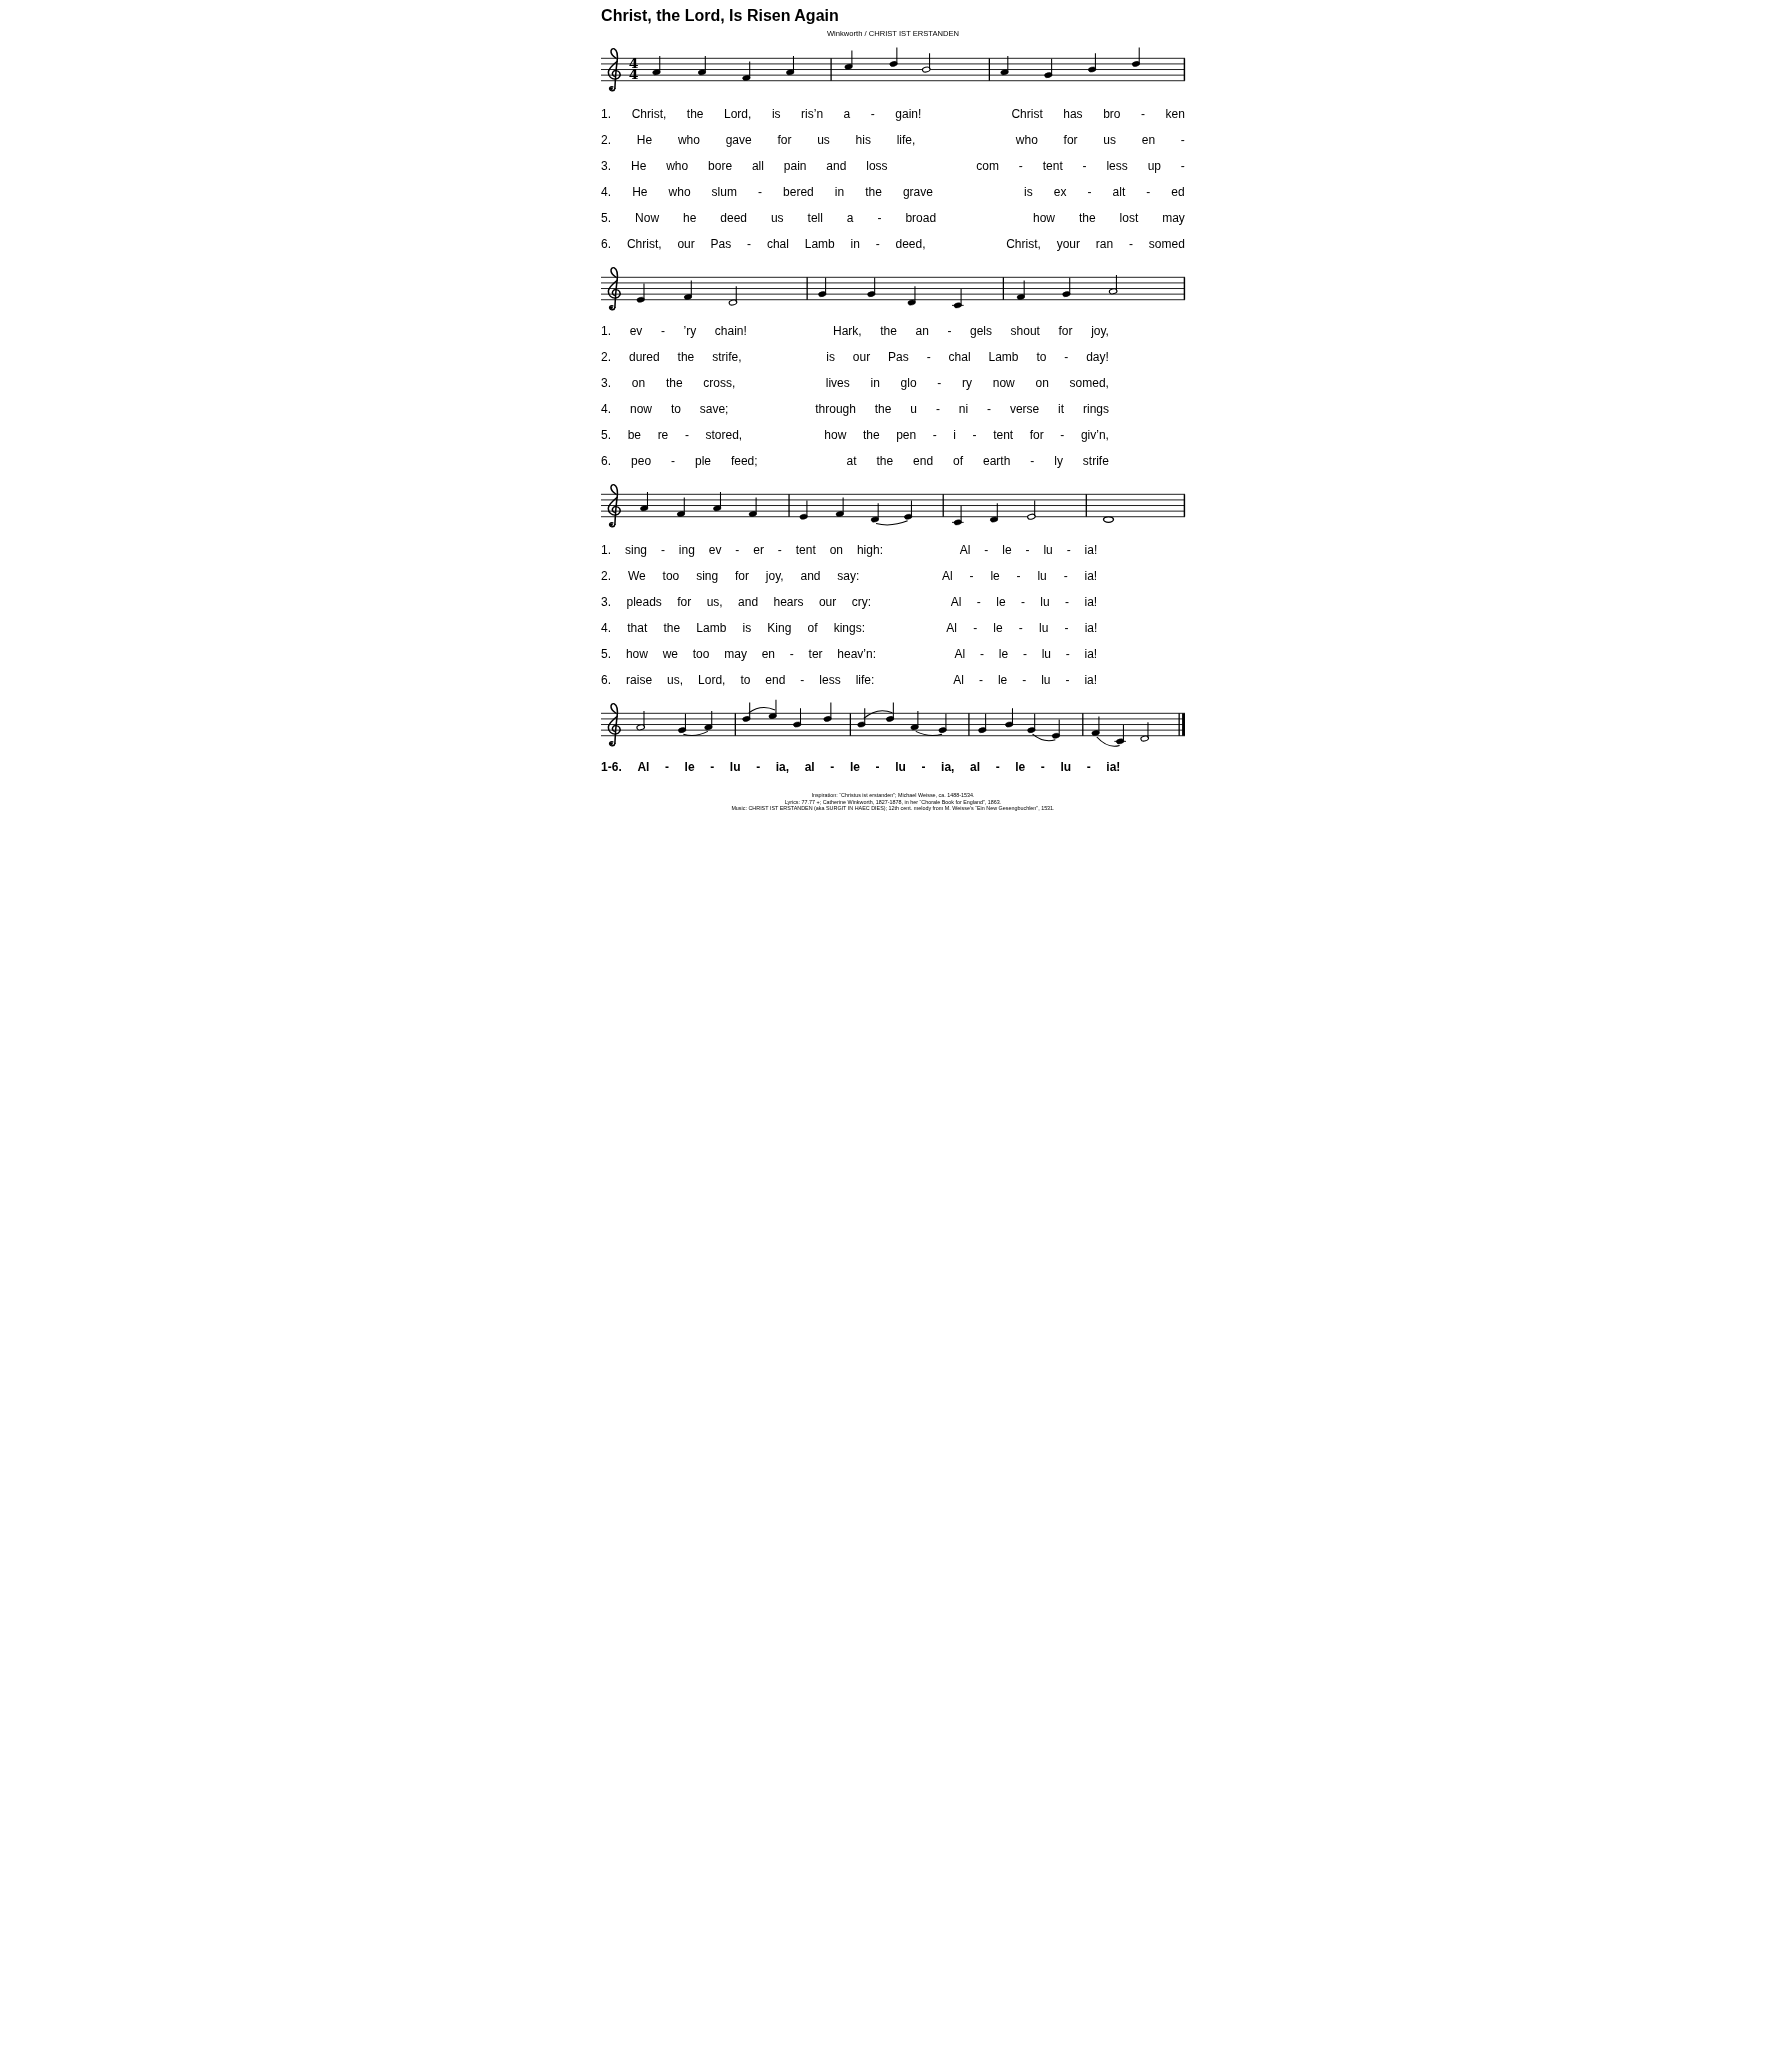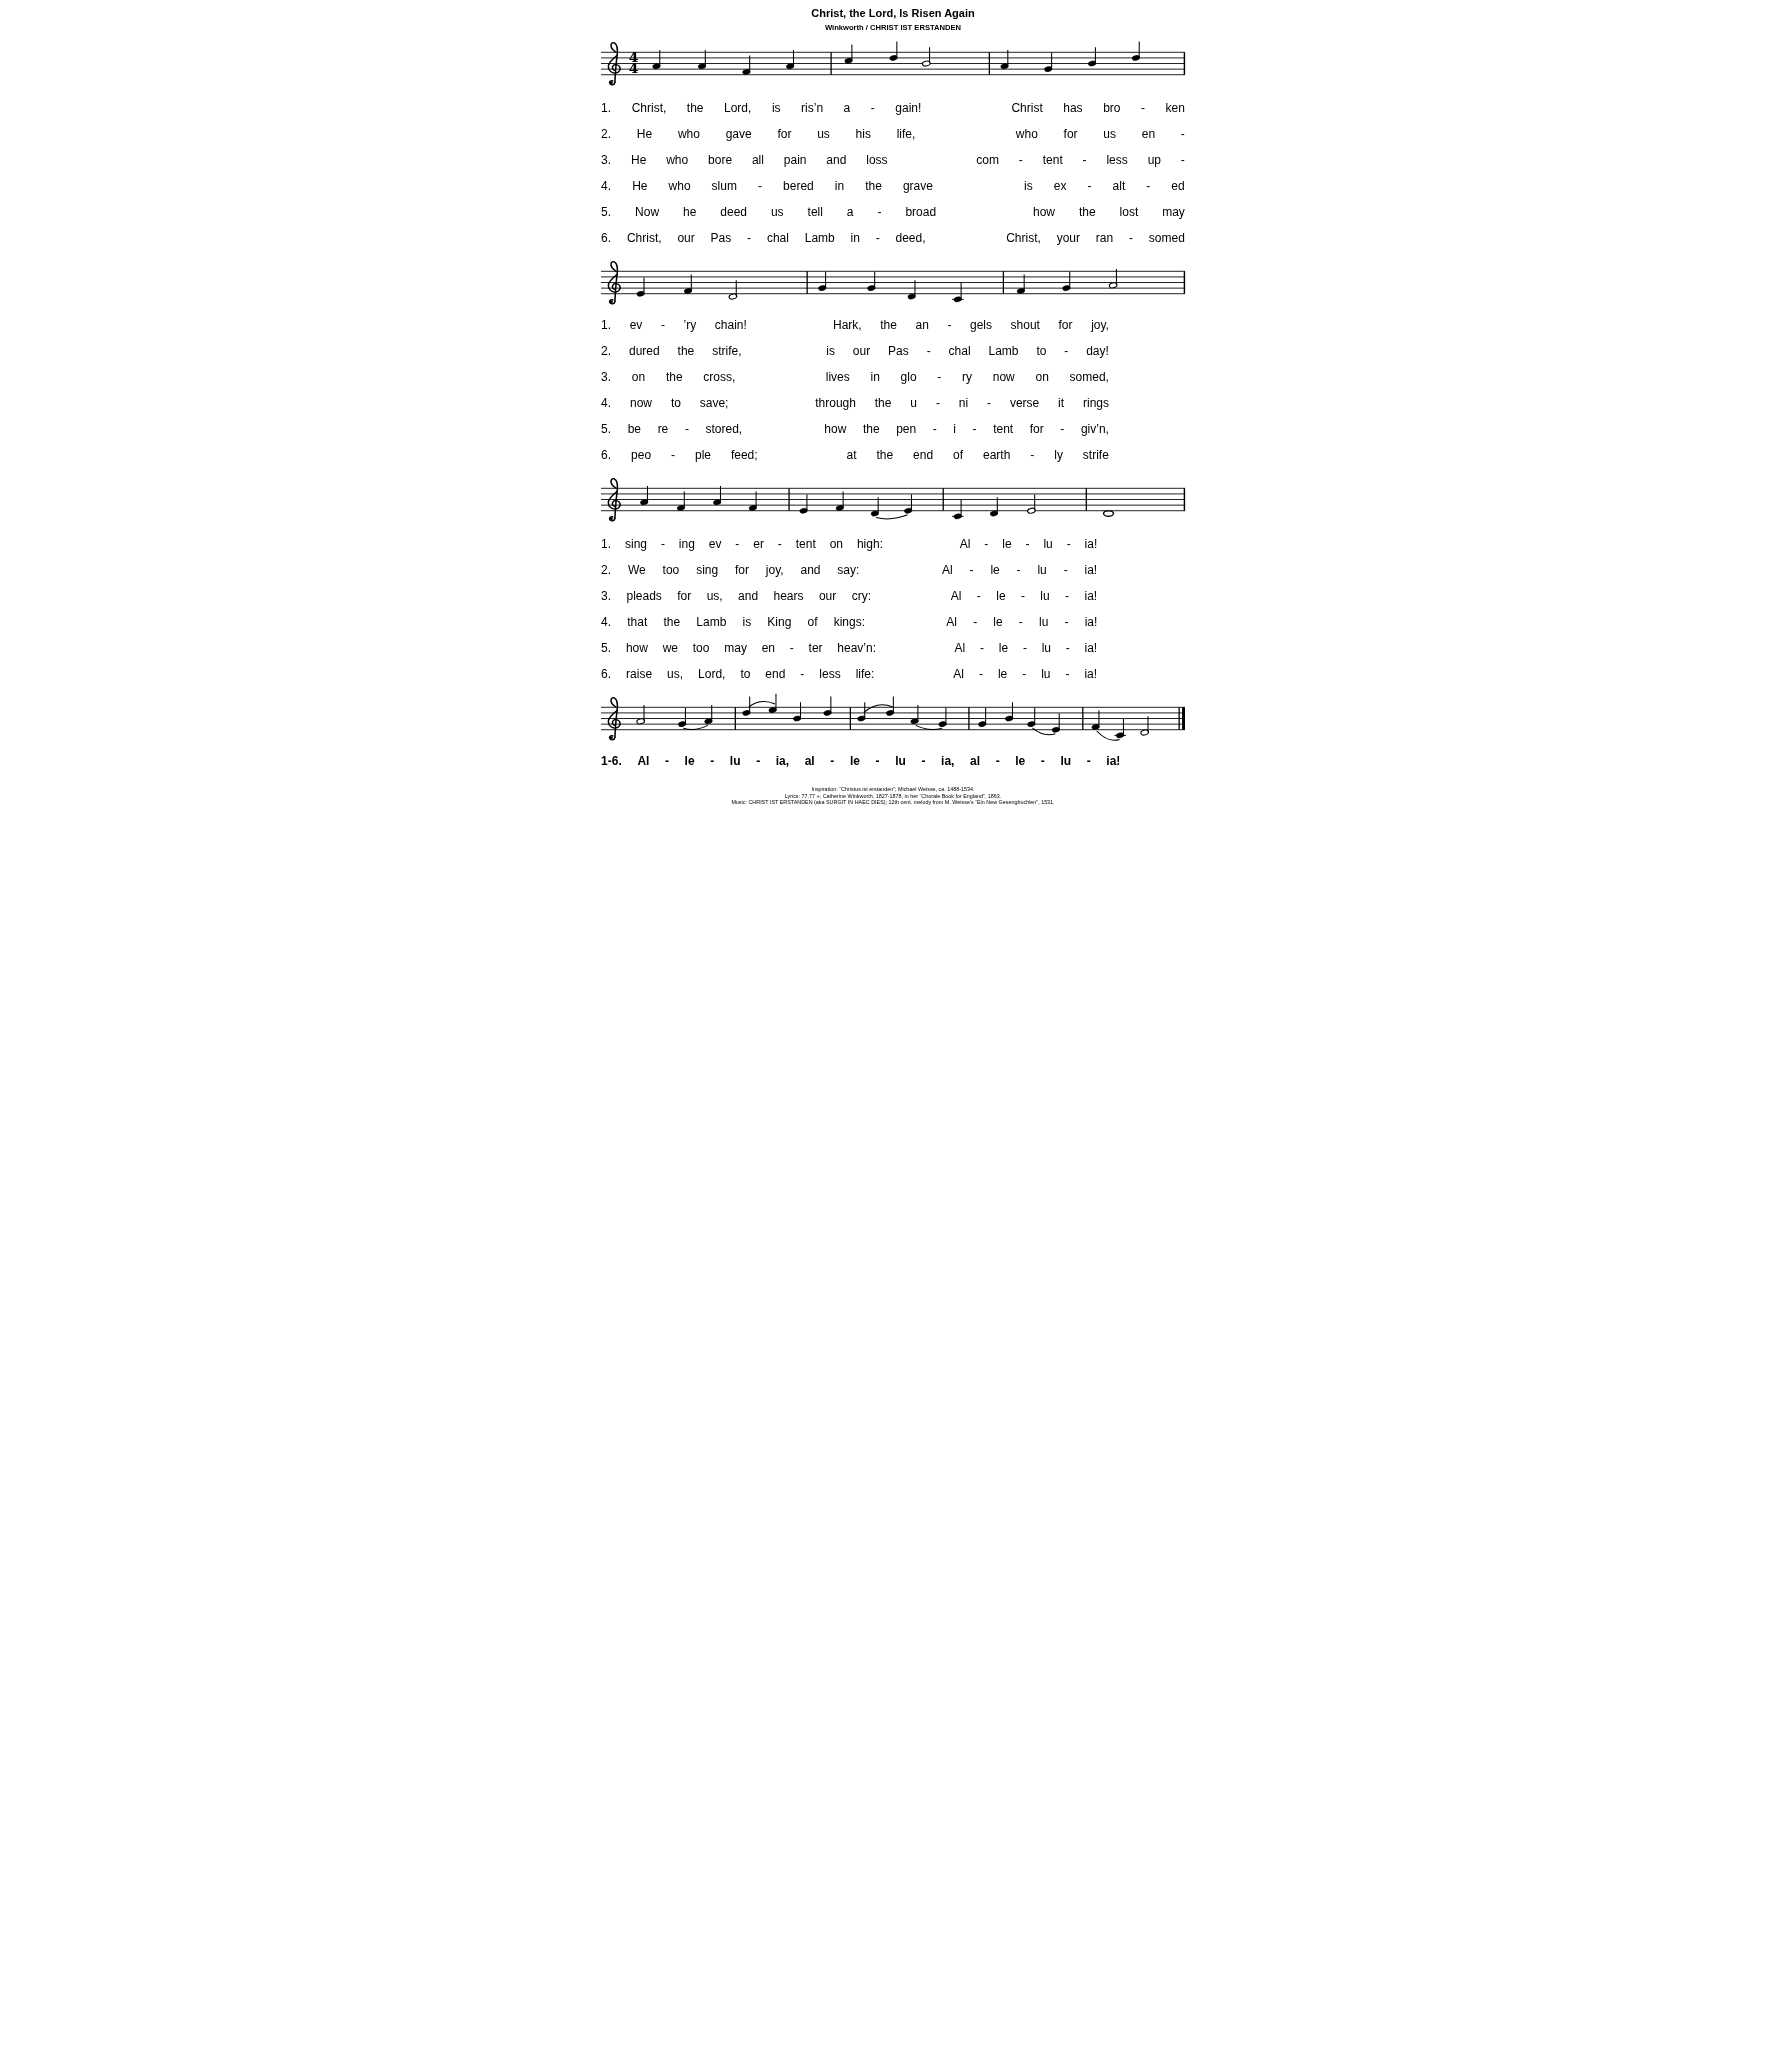--- a/index.html
+++ b/index.html
@@ -1,20 +1,20 @@
 <!DOCTYPE html>
 <html style="font-size:9px"><head>
 <meta charset="utf-8">
 <title>Hymn Sheet</title>
 <style>
   html,body{margin:0;padding:0;background:#ffffff;color:#000;}
   .page{width:595px;margin:0 auto;padding:5.6px 5.6px 4.5px;box-sizing:border-box;
         font-family:"Liberation Sans",sans-serif;}
-  .title{text-align:center;font-weight:bold;font-size:11px;margin-top:1.1px;}
-  .subtitle{text-align:center;font-weight:bold;font-size:7.6px;margin-top:4px;}
+  .title{text-align:left;font-weight:bold;font-size:16px;margin-top:1.1px;}
+  .subtitle{text-align:center;font-weight:normal;font-size:7.6px;margin-top:4px;}
   svg.staff{display:block;width:584px;height:53px;margin:4.5px 0 0 0;overflow:visible;}
   .block{font-size:12px;}
   .block .line{display:flex;justify-content:space-between;align-items:center;height:26px;}
   .word{white-space:pre;}
   .gap{flex:0 0 49px;}
   .b1{width:100%;margin-top:5.6px;}
   .b2{width:87%;margin-top:3.4px;}
   .b3{width:85%;margin-top:5.6px;}
   .refrain{width:89%;margin-top:3.4px;font-weight:bold;}
   .footer{margin-top:12.4px;text-align:center;font-size:5.4px;line-height:6.5px;}

